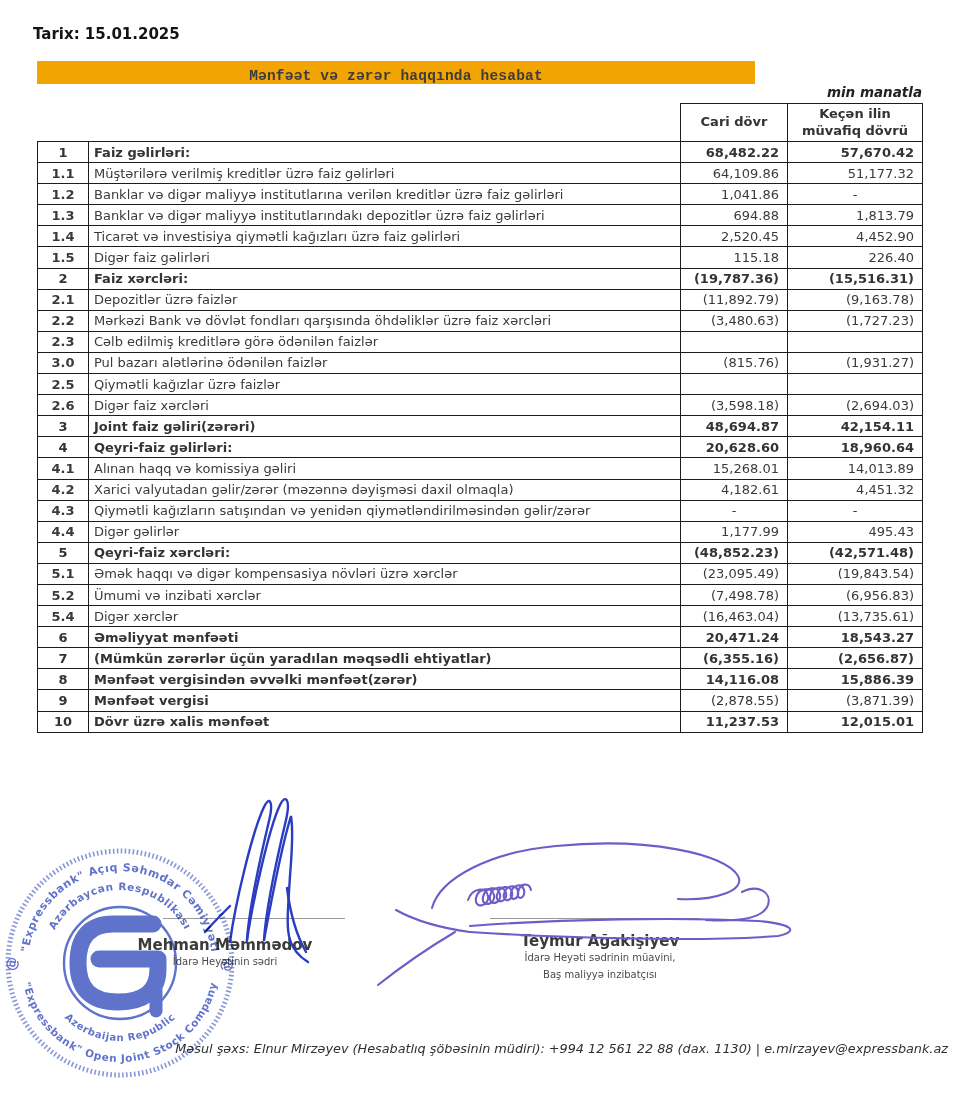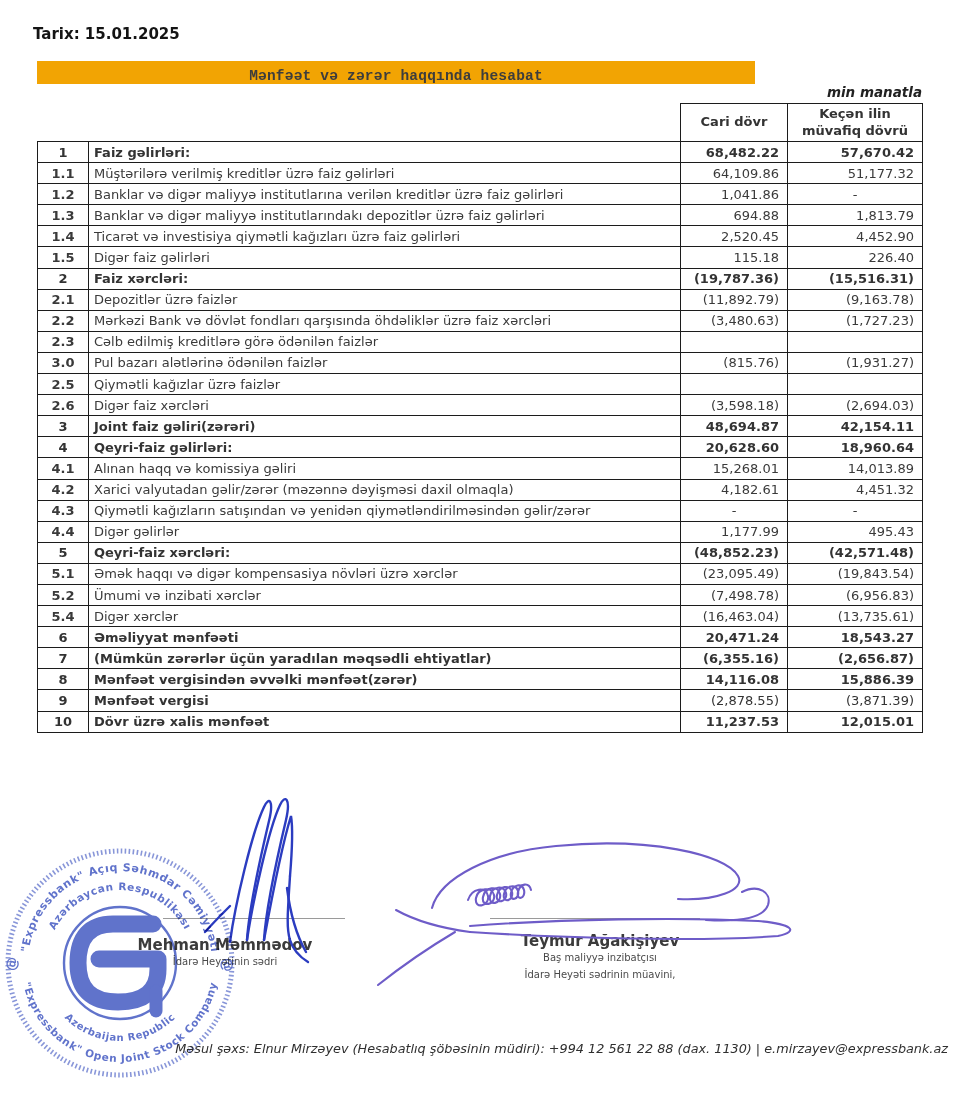--- a/index.html
+++ b/index.html
@@ -260,22 +260,22 @@
 
 <div class="sig-line" style="left:163px; top:918px; width:182px;"></div>
 <div class="sig-line" style="left:490px; top:918px; width:210px;"></div>
 
 <div class="signer" style="left:100px; top:936px; width:250px;">
   <div class="name">Mehman Məmmədov</div>
   <div class="role">İdarə Heyətinin sədri</div>
 </div>
 <div class="signer" style="left:455px; top:932px; width:290px;">
   <div class="name">Teymur Ağakişiyev</div>
+  <div class="role">İdarə Heyəti sədrinin müavini,</div>
   <div class="role">Baş maliyyə inzibatçısı</div>
-  <div class="role">İdarə Heyəti sədrinin müavini,</div>
 </div>
 
 <svg class="sig-svg" width="964" height="250" viewBox="0 0 964 250">
   <g fill="none" stroke="#2b3cc0" stroke-width="2.4" stroke-linecap="round">
     <path d="M 230,162 C 235,125 252,52 264,27 C 269,16 274,20 269,41 C 260,79 249,128 247,160"></path>
     <path d="M 247,160 C 253,120 269,48 280,25 C 285,14 291,18 286,40 C 277,78 266,128 264,160"></path>
     <path d="M 264,160 C 271,122 283,62 291,36 C 293,48 292,72 290,96"></path>
     <path d="M 290,96 C 288,128 286,148 290,160 C 293,170 300,177 308,182"></path>
     <path d="M 287,108 C 291,140 298,158 306,172"></path>
     <path d="M 205,152 C 214,142 222,134 230,126"></path>

